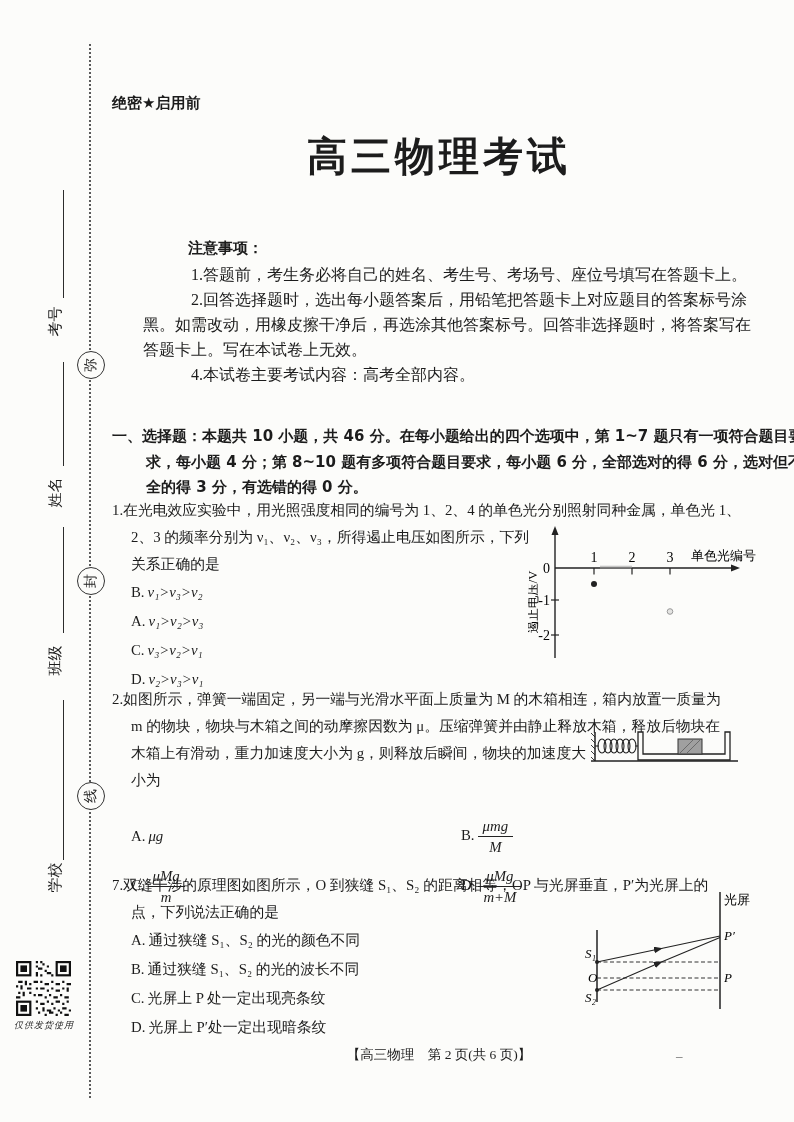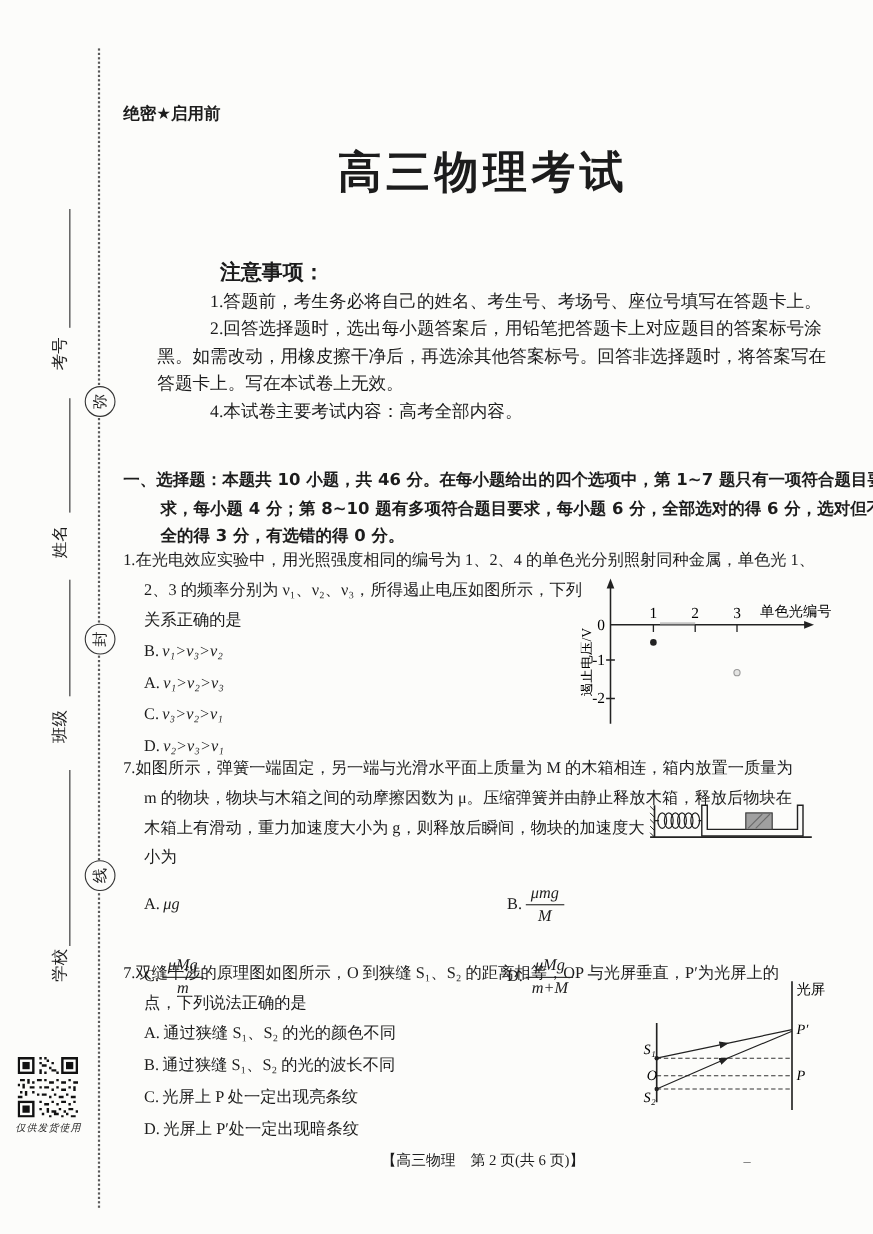--- a/index.html
+++ b/index.html
@@ -20,21 +20,21 @@
   .qr-caption{left:2px;top:1019px;width:84px;text-align:center;font-size:9px;
               font-style:italic;letter-spacing:1px;}
 
   
   .secrecy{left:112px;top:94px;font-size:15px;font-weight:700;}
   .title{left:112px;right:28px;top:129px;text-align:center;font-size:40px;font-weight:900;letter-spacing:4px;}
   .subtitle{left:112px;right:28px;top:211px;text-align:center;font-size:15.5px;}
 
   
   .notice{left:143px;top:236px;width:614px;font-size:16px;line-height:25px;}
-  .notice .heading{font-weight:700;font-size:19px;margin:0 0 1px 0;}
+  .notice .heading{font-weight:700;font-size:15px;margin:0 0 1px 0;}
   .notice p{margin:0;text-indent:3em;}
 
   
   .section1{left:112px;top:424px;width:660px;font-size:15px;line-height:25.5px;font-weight:700;
             padding-left:34px;text-indent:-34px;box-sizing:content-box;}
 
   
   .q{font-size:14.8px;line-height:27px;}
   .qline{white-space:nowrap;}
   .qline.cont{padding-left:19px;}
@@ -42,21 +42,21 @@
   .okey{margin-right:3px;}
   .q1{left:112px;top:497px;width:660px;}
   .q2{left:112px;top:686px;width:660px;}
   .q3{left:112px;top:872px;width:660px;}
   .fig{position:absolute;}
   .q1 .fig{left:416px;top:27px;}
   .q2 .fig{left:478px;top:38px;}
   .q3 .fig{left:473px;top:16px;}
 
   .optgrid{display:grid;grid-template-columns:330px auto;align-items:center;
-           row-gap:26px;padding-left:19px;margin-top:9px;}
+           row-gap:10px;padding-left:19px;margin-top:23px;}
   .frac{display:inline-block;vertical-align:middle;text-align:center;line-height:1.25;}
   .frac .num{display:block;border-bottom:1.2px solid #222;padding:0 5px 1px;}
   .frac .den{display:block;padding:1px 5px 0;}
 
   
   .footer{left:112px;right:28px;top:1046px;text-align:center;font-size:13.5px;}
   .footer-mark{left:676px;top:1048px;font-size:13px;color:#555;}
 
   svg text{font-family:"Liberation Serif","DejaVu Serif",serif;}
   svg .stext{font-family:"DejaVu Sans","Liberation Sans",sans-serif;}
@@ -163,21 +163,21 @@
       <line x1="23" y1="111" x2="31" y2="111" stroke="#222" stroke-width="1.2"></line>
       <text x="22" y="115.5" font-size="14" text-anchor="end">-2</text>
       <text x="9" y="78" font-size="12.5" text-anchor="middle" transform="rotate(-90 9 78)">遏止电压/V</text>
 
       <circle cx="66" cy="60" r="3" fill="#222"></circle>
       <circle cx="142" cy="87.5" r="2.8" fill="#e4e4e2" stroke="#999" stroke-width="1"></circle>
     </svg>
   </div>
 
   <div class="abs q q2">
-    <div class="qline">7.如图所示，弹簧一端固定，另一端与光滑水平面上质量为 M 的木箱相连，箱内放置一质量为</div>
+    <div class="qline">2.如图所示，弹簧一端固定，另一端与光滑水平面上质量为 M 的木箱相连，箱内放置一质量为</div>
     <div class="qline cont">m 的物块，物块与木箱之间的动摩擦因数为 μ。压缩弹簧并由静止释放木箱，释放后物块在</div>
     <div class="qline cont">木箱上有滑动，重力加速度大小为 g，则释放后瞬间，物块的加速度大</div>
     <div class="qline cont">小为</div>
 
     <div class="optgrid">
       <div><span class="okey">A.</span><span class="math">μg</span></div>
       <div><span class="okey">B.</span><span class="frac math"><span class="num">μmg</span><span class="den">M</span></span></div>
       <div><span class="okey">C.</span><span class="frac math"><span class="num">μMg</span><span class="den">m</span></span></div>
       <div><span class="okey">D.</span><span class="frac math"><span class="num">μMg</span><span class="den">m+M</span></span></div>
     </div>

